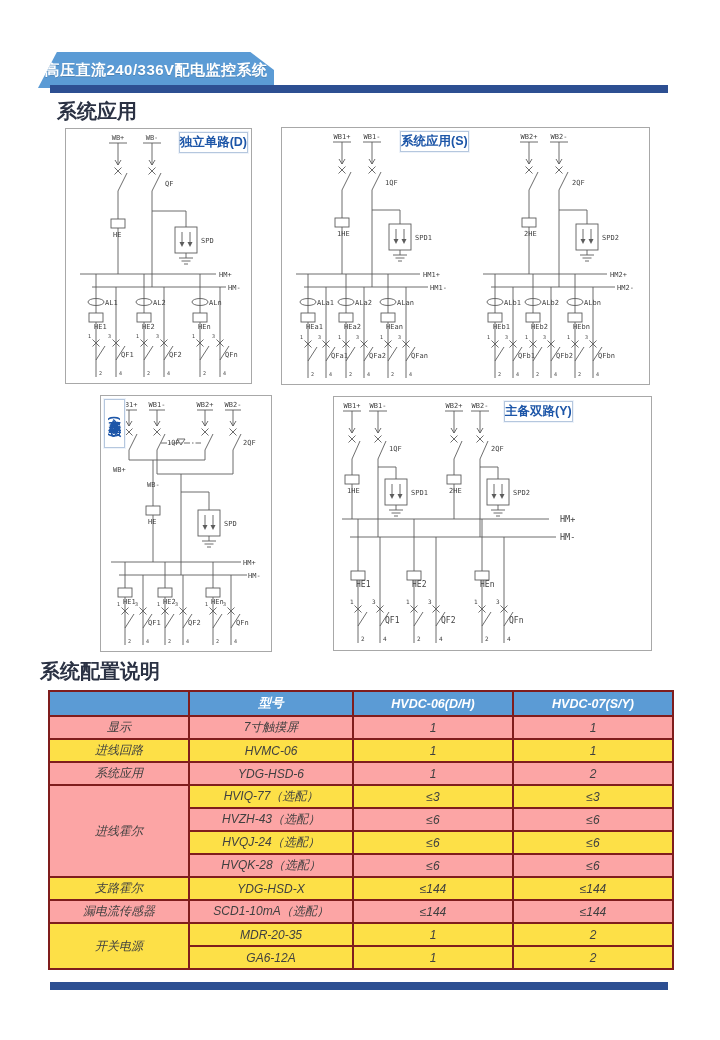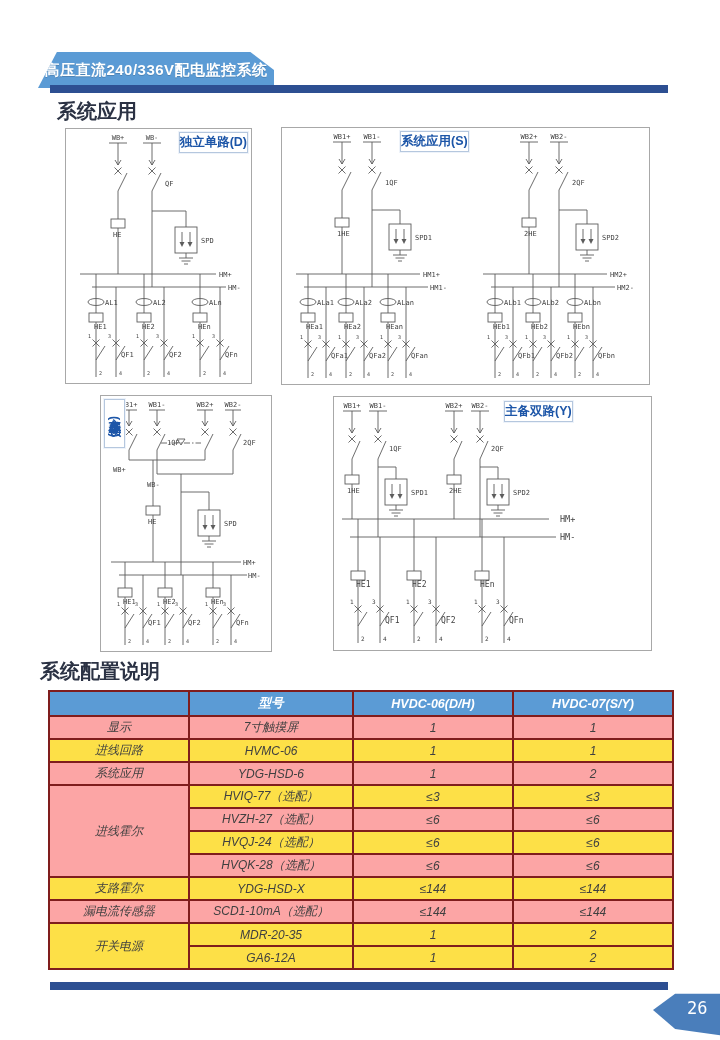--- a/index.html
+++ b/index.html
@@ -613,21 +613,21 @@
           <td class="band-d">1</td>
           <td class="band-d">2</td>
         </tr>
         <tr>
           <td class="band-d" rowspan="4">进线霍尔</td>
           <td class="band-l">HVIQ-77（选配）</td>
           <td class="band-l">≤3</td>
           <td class="band-l">≤3</td>
         </tr>
         <tr>
-          <td class="band-d">HVZH-27（选配）</td>
+          <td class="band-d">HVZH-43（选配）</td>
           <td class="band-d">≤6</td>
           <td class="band-d">≤6</td>
         </tr>
         <tr>
           <td class="band-l">HVQJ-24（选配）</td>
           <td class="band-l">≤6</td>
           <td class="band-l">≤6</td>
         </tr>
         <tr>
           <td class="band-d">HVQK-28（选配）</td>
@@ -654,17 +654,14 @@
         </tr>
         <tr>
           <td class="band-l">GA6-12A</td>
           <td class="band-l">1</td>
           <td class="band-l">2</td>
         </tr>
       </tbody>
   </table>
 
   <div class="fbar"></div>
-  <div class="pagebadge">
-    <span>26</span>
-  </div>
 
 </div>
 
 </body></html>

